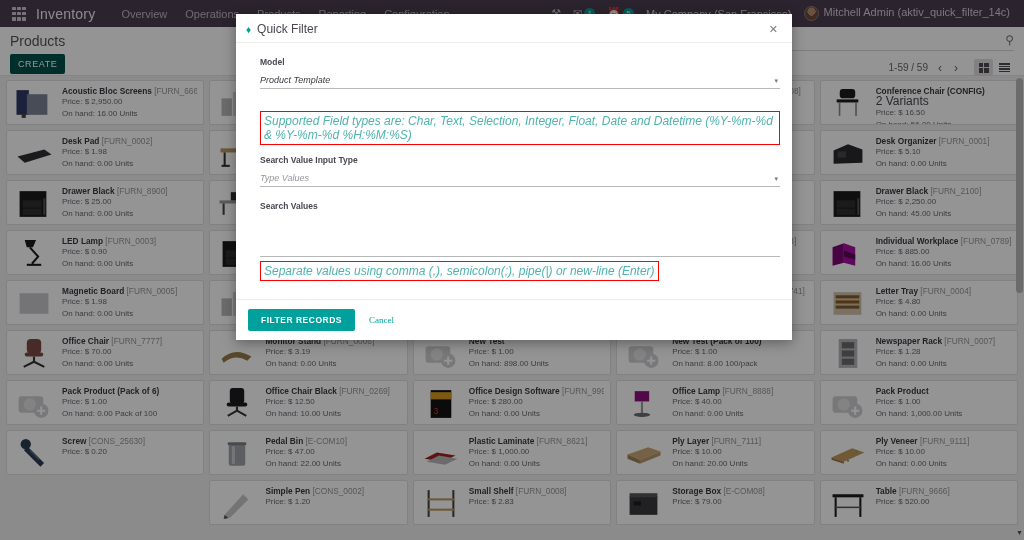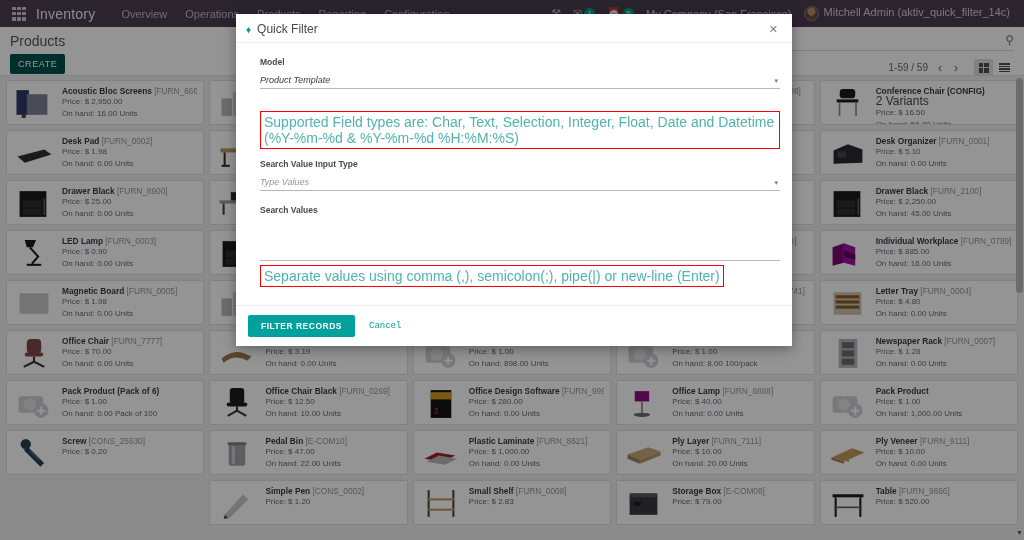--- a/index.html
+++ b/index.html
@@ -103,31 +103,31 @@
   .flabel { font-size: 8.5px; font-weight: bold; color: #4b4650; display: block; margin-bottom: 2px; }
   .finput {
     width: 100%; border: 0; border-bottom: 1px solid #b7b7b7; background: transparent;
     font-size: 9px; color: #3d3841; padding: 2px 14px 3px 0; outline: none;
     font-family: "Liberation Sans", sans-serif;
     font-style: italic;
   }
   .finput::placeholder { color: #9a949d; }
   .fwrap { position: relative; }
   .caret { position: absolute; right: 2px; bottom: 4px; font-size: 7px; color: #7d7780; pointer-events: none; }
-  .hint { font-size: 14px; color: #4fb3ae; padding: 2px 3px; display: inline-block; }
+  .hint { font-size: 12px; color: #4fb3ae; padding: 2px 3px; display: inline-block; font-style: italic; }
   .hint.boxed { border: 1.5px solid #ff0000; }
   .hintrow { margin: 4px 0 10px 0; }
   .hintrow.wide .hint.boxed { display: block; width: 100%; }
   .modal-foot { border-top: 1px solid #ececec; padding: 9px 12px; display: flex;
      align-items: center; gap: 14px; }
   .btn-primary { background: #00a09d; color: #fff; border: 0; font-size: 8.5px;
     letter-spacing: .5px; padding: 6px 13px; border-radius: 2px; cursor: pointer;
     font-family: "Liberation Sans", sans-serif; font-weight: bold; }
   .btn-link { background: none; border: 0; color: #00a09d; font-size: 9px; cursor: pointer;
-    font-family: Liberation Mono, monospace; }
+    font-family: Liberation Serif, serif; }
 </style>
 </head>
 <body>
 
 <div id="app">
 
   <div class="navbar">
     <div class="apps-grid">
       <i></i>
         <i></i>

